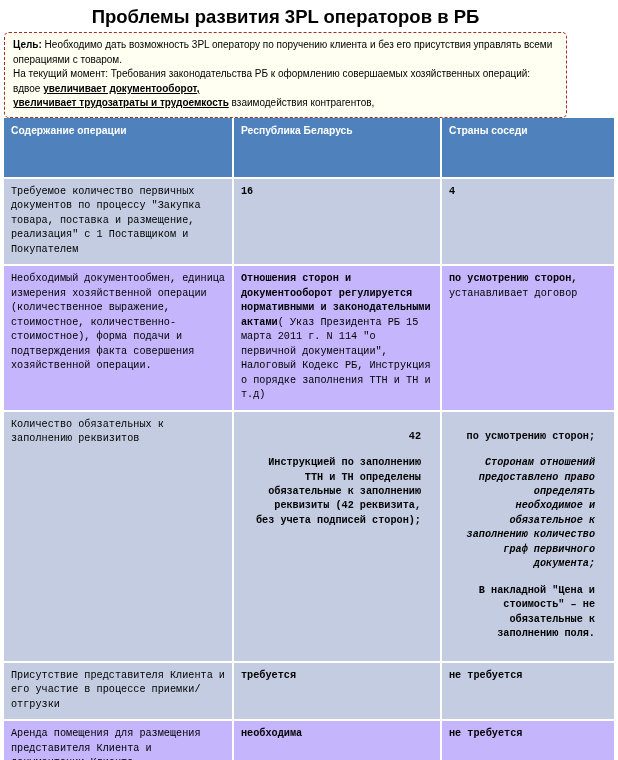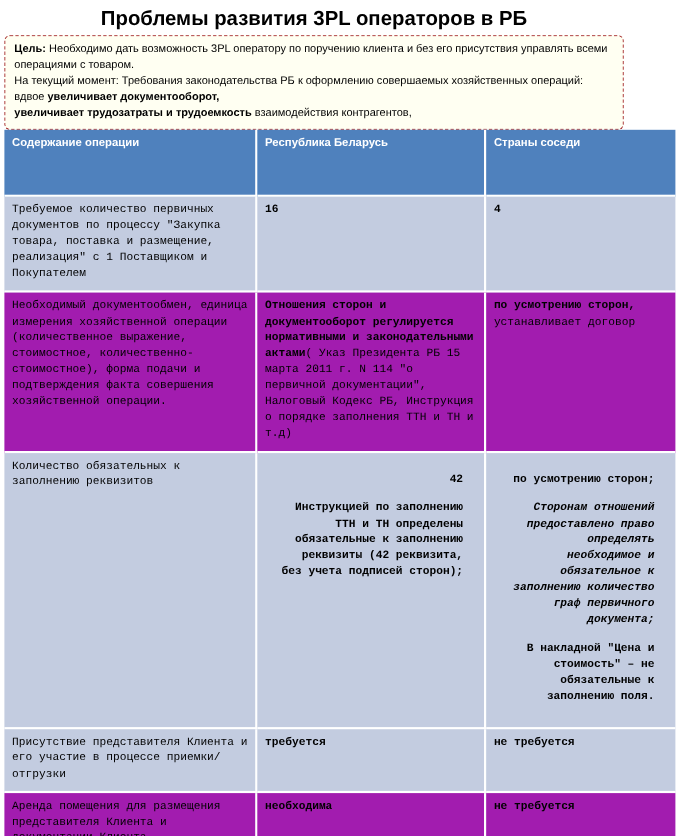--- a/index.html
+++ b/index.html
@@ -46,20 +46,21 @@
     font-size: 10px;
     line-height: 1.45;
     color: #000000;
   }
   .goal-box p {
     margin: 0;
   }
   .goal-box .b { font-weight: bold; }
   .goal-box .bu {
     font-weight: bold;
+    text-decoration: underline;
   }
 
   
   .section-caption {
     margin: 9px 0 5px 4px;
     font-size: 11.3px;
     line-height: 1.2;
     color: #000000;
   }
 
@@ -94,21 +95,21 @@
     line-height: 1.42;
     vertical-align: top;
     padding: 6px 7px 7px 7px;
     border-right: 2px solid #ffffff;
     border-bottom: 2px solid #ffffff;
     font-family: Liberation Mono, monospace;
   }
   .cmp-table tbody td:last-child { border-right: none; }
 
   .cmp-table tbody tr.band-dark td { background: #c3cce0; }
-  .cmp-table tbody tr.band-light td { background: #a21caf; }
+  .cmp-table tbody tr.band-light td { background: #c4b5fd; }
 
   .cell-strong { font-weight: bold; margin-top: 15px; }
   .cell-em {
     font-style: italic;
     font-weight: bold;
   }
   .cell p { margin: 12px; text-align: right; }
   .cell p + p { margin-top: 0px; }
 </style>
 </head>

